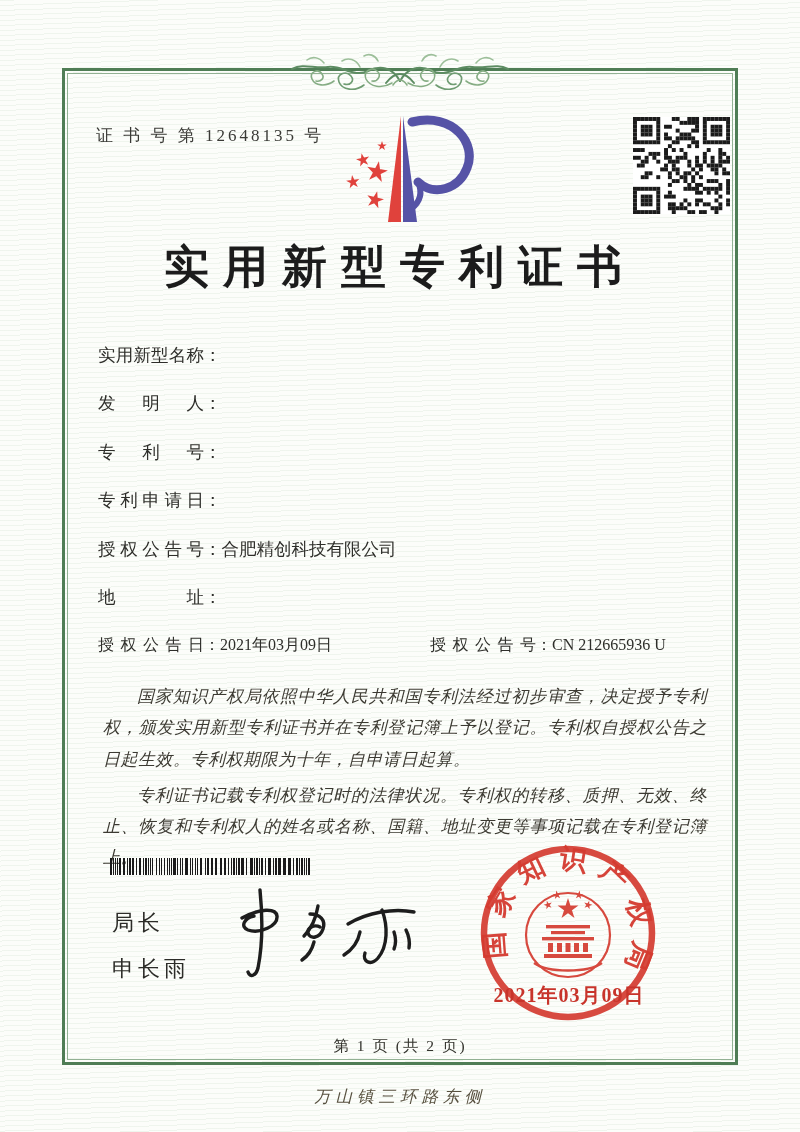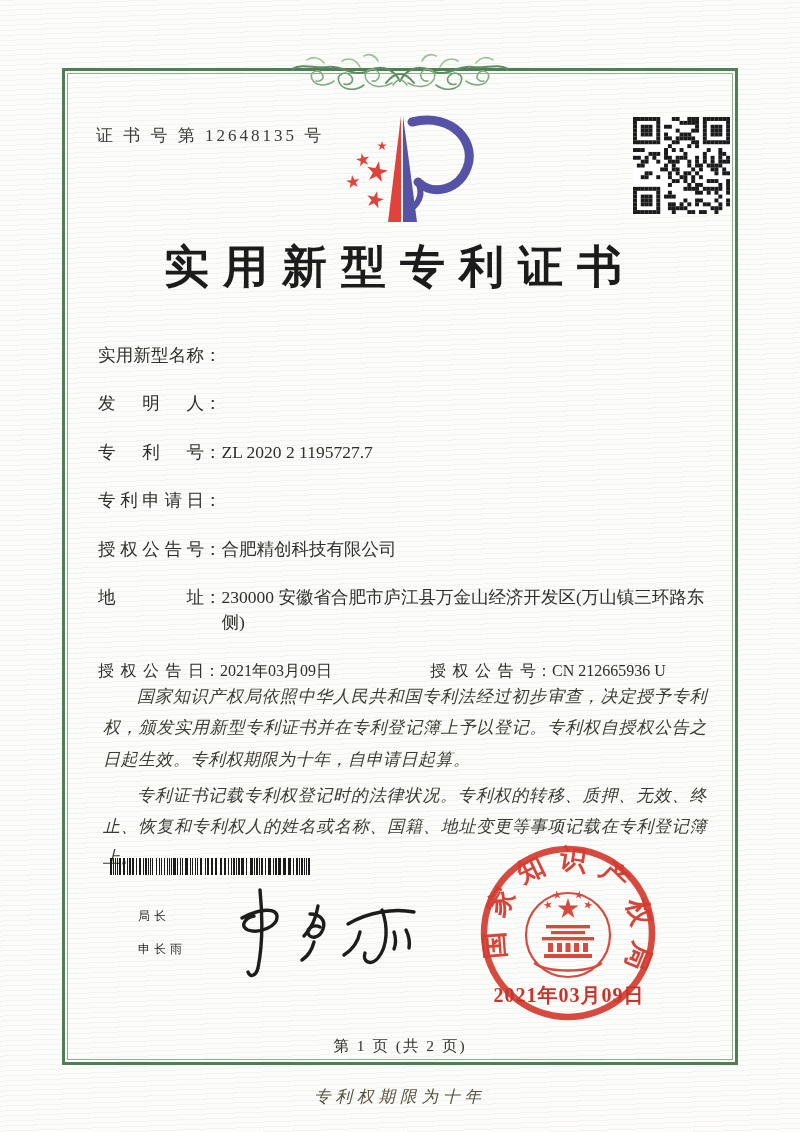--- a/index.html
+++ b/index.html
@@ -56,21 +56,21 @@
     letter-spacing:0.5px;color:#3c3a32;text-align:justify;
   }
   .body-text p{margin:5px;text-indent:2em;}
   
   .barcode{
     position:absolute;left:110px;top:858px;width:202px;height:17px;
     display:flex;align-items:stretch;
   }
   .barcode .bar{height:100%;}
   
-  .sig-titles{position:absolute;left:112px;top:908px;font-size:12px;color:#2c2c28;margin-left:26px;}
+  .sig-titles{position:absolute;left:112px;top:908px;font-size:22px;color:#2c2c28;}
   .sig-titles div{margin-bottom:16px;letter-spacing:4px;}
   .signature-svg{position:absolute;left:222px;top:880px;width:210px;height:105px;}
   
   .seal{position:absolute;left:477px;top:842px;width:182px;height:182px;}
   .seal-date{
     position:absolute;left:484px;top:982px;width:170px;text-align:center;
     font-size:20px;color:#c8342b;font-weight:700;letter-spacing:1px;
   }
   
   .page-info{
@@ -411,35 +411,33 @@
     <span class="flabel">实用新型名称</span>
       <span class="fcolon">：</span>
   </div>
   <div class="frow">
     <span class="flabel">发明人</span>
       <span class="fcolon">：</span>
   </div>
   <div class="frow">
     <span class="flabel">专利号</span>
       <span class="fcolon">：</span>
-      <span class="fvalue">ZL 2020 2 1195727.7</span>
   </div>
   <div class="frow">
     <span class="flabel">专利申请日</span>
       <span class="fcolon">：</span>
   </div>
   <div class="frow">
     <span class="flabel">授权公告号</span>
       <span class="fcolon">：</span>
       <span class="fvalue">合肥精创科技有限公司</span>
   </div>
   <div class="frow">
     <span class="flabel">地址</span>
       <span class="fcolon">：</span>
-      <span class="fvalue">230000 安徽省合肥市庐江县万金山经济开发区(万山镇三环路东侧)</span>
   </div>
   <div class="grant-row">
     <span class="flabel">授权公告日</span>
       <span class="fcolon">：</span>
       <span class="gval1">2021年03月09日</span>
     <span class="gpair2">
       <span class="flabel">授权公告号</span>
         <span class="fcolon">：</span>
         <span>CN 212665936 U</span>
     </span>
@@ -630,13 +628,13 @@
       <rect x="15" y="10" width="5" height="9"></rect>
       <rect x="-24" y="21" width="48" height="4"></rect>
     </g>
     <path d="M-34,30 C-20,40 20,40 34,30" fill="none" stroke="#d43b30" stroke-width="2.4"></path>
   </g>
 </svg>
 
 <div class="seal-date">2021年03月09日</div>
 
 <div class="page-info">第 1 页 (共 2 页)</div>
-<div class="back-note">专利权期限为十年</div>
+<div class="back-note">万山镇三环路东侧</div>
 
 </body></html>

